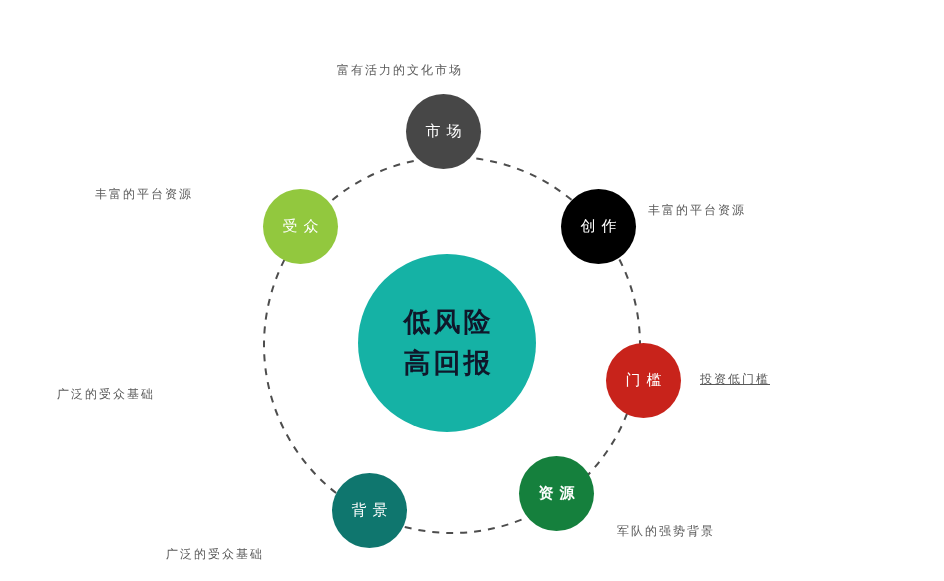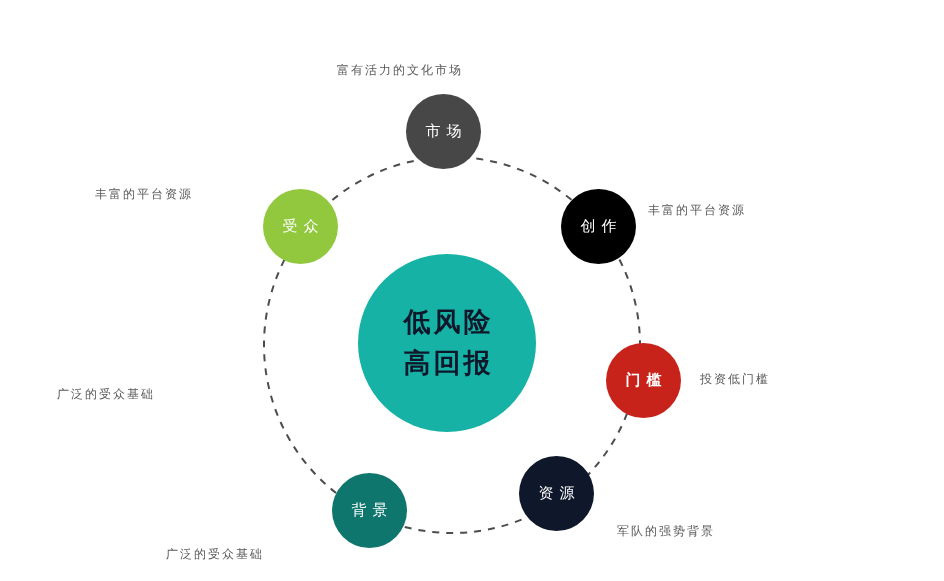--- a/index.html
+++ b/index.html
@@ -66,21 +66,21 @@
     position: absolute;
     color: #595959;
     font-size: 12px;
     letter-spacing: 2px;
     white-space: nowrap;
     z-index: 4;
   }
   .caption-market     { left: 337px; top:  62px; }
   .caption-audience   { left:  95px; top: 186px; }
   .caption-creation   { left: 648px; top: 202px; }
-  .caption-threshold  { left: 700px; top: 371px; }
+  .caption-threshold  { left: 700px; top: 371px; text-decoration: underline; }
   .caption-resource   { left: 617px; top: 523px; }
   .caption-background { left: 166px; top: 546px; }
   .caption-quality    { left:  57px; top: 386px; }
 </style>
 </head>
 <body>
 
 <div class="canvas">
 
   <svg class="ring-svg">
@@ -96,24 +96,24 @@
 
   <div class="node node-market" style="background-color: rgb(71, 71, 71);">
     <span>市场</span>
   </div>
   <div class="node node-audience" style="background-color: rgb(146, 200, 62);">
     <span>受众</span>
   </div>
   <div class="node node-creation" style="background-color: #000000;">
     <span>创作</span>
   </div>
-  <div class="node node-threshold" style="background-color: rgb(200, 35, 27); font-weight: bold;">
+  <div class="node node-threshold" style="background-color: rgb(200, 35, 27);">
     <span>门槛</span>
   </div>
-  <div class="node node-resource" style="background-color: #0f172a;">
+  <div class="node node-resource" style="background-color: #15803d; font-weight: bold;">
     <span>资源</span>
   </div>
   <div class="node node-background" style="background-color: #0f766e;">
     <span>背景</span>
   </div>
 
   <div class="caption caption-market">富有活力的文化市场</div>
   <div class="caption caption-audience">丰富的平台资源</div>
   <div class="caption caption-creation">丰富的平台资源</div>
   <div class="caption caption-threshold">投资低门槛</div>

